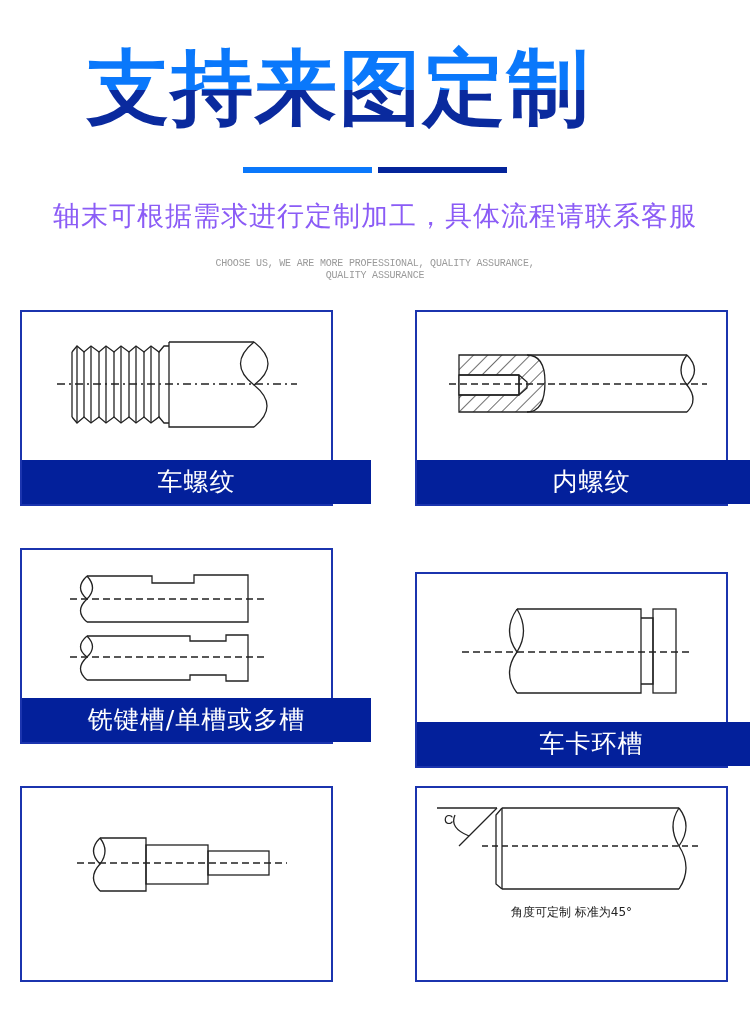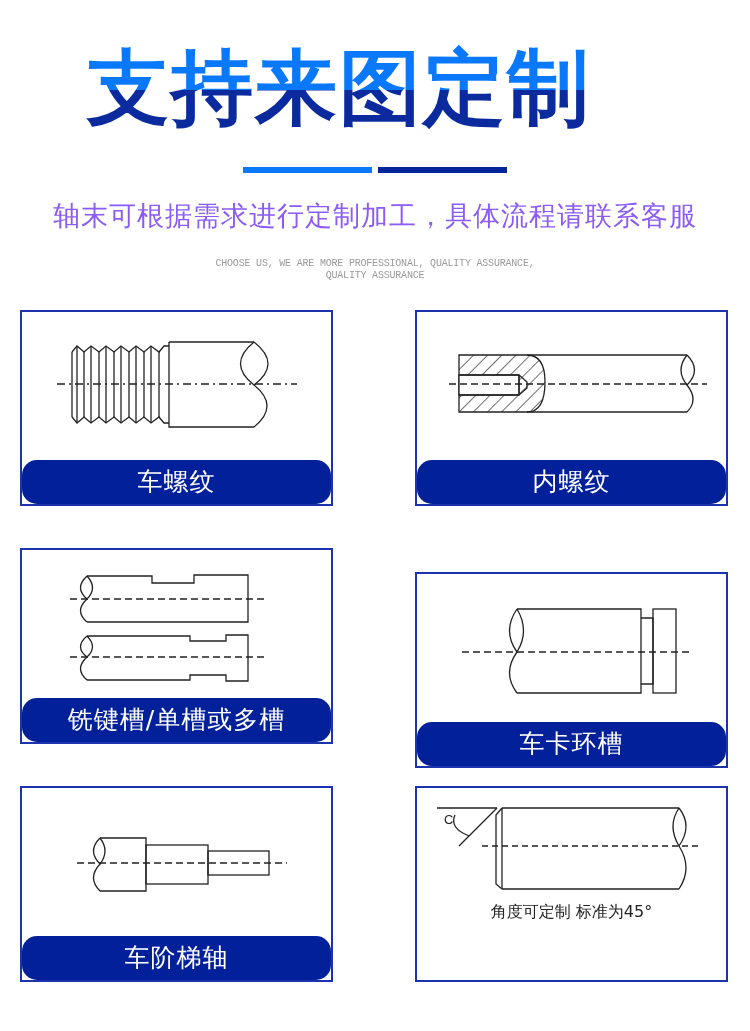--- a/index.html
+++ b/index.html
@@ -26,28 +26,28 @@
     font-family: Liberation Mono, monospace; font-size: 10px; line-height: 12px;
     color: #9a9a9a; letter-spacing: -0.2px;
   }
 
   .card {
     position: absolute; width: 313px; height: 196px;
     border: 2px solid #1b34ae; background: #fff; box-sizing: border-box;
   }
   .card-figure { position: absolute; left: 0; top: 0; width: 309px; height: 150px; }
   .card-label {
-    position: absolute; left: 0; bottom: 0; width: 309px; height: 44px;
+    position: absolute; left: 0; bottom: 0; width: 349px; height: 44px;
     background: #03209b; color: #fff; text-align: center;
-    font-size: 25px; line-height: 44px; letter-spacing: 1px; border-radius: 15px;
+    font-size: 25px; line-height: 44px; letter-spacing: 1px;
   }
   .card svg { position: absolute; left: 0; top: 0; }
   .note {
     position: absolute; left: 0; top: 112px; width: 309px; text-align: center;
-    font-size: 16px; line-height: 24px; color: #222;
+    font-size: 12px; line-height: 24px; color: #222;
   }
 </style>
 </head>
 <body>
 
 <div class="hero-title">支持来图定制</div>
 <div class="title-underline underline-left"></div>
 <div class="title-underline underline-right"></div>
 
 <div class="subtitle">轴末可根据需求进行定制加工，具体流程请联系客服</div>
@@ -146,21 +146,20 @@
   <div class="card-figure">
     <svg width="309" height="150" viewBox="0 0 309 150" fill="none" stroke="#222" stroke-width="1.3">
       <path d="M78 50 L124 50 L124 103 L78 103"></path>
       <path d="M78 50 Q65 63 78 76 Q88 63 78 50"></path>
       <path d="M78 76 Q65 90 78 103"></path>
       <rect x="124" y="57" width="62" height="39"></rect>
       <rect x="186" y="63" width="61" height="24"></rect>
       <line x1="55" y1="75" x2="265" y2="75" stroke-dasharray="7 4"></line>
     </svg>
   </div>
-  <div class="card-label">车阶梯轴</div>
 </div>
 
 <div class="card" style="left:415px; top:786px;">
   <div class="card-figure">
     <svg width="309" height="150" viewBox="0 0 309 150" fill="none" stroke="#222" stroke-width="1.3">
       <line x1="20" y1="20" x2="80" y2="20"></line>
       <line x1="80" y1="20" x2="42" y2="58"></line>
       <path d="M38 27 Q32 40 52 48"></path>
       <line x1="85" y1="20" x2="262" y2="20"></line>
       <path d="M85 20 L79 27 L79 96 L85 101"></path>

